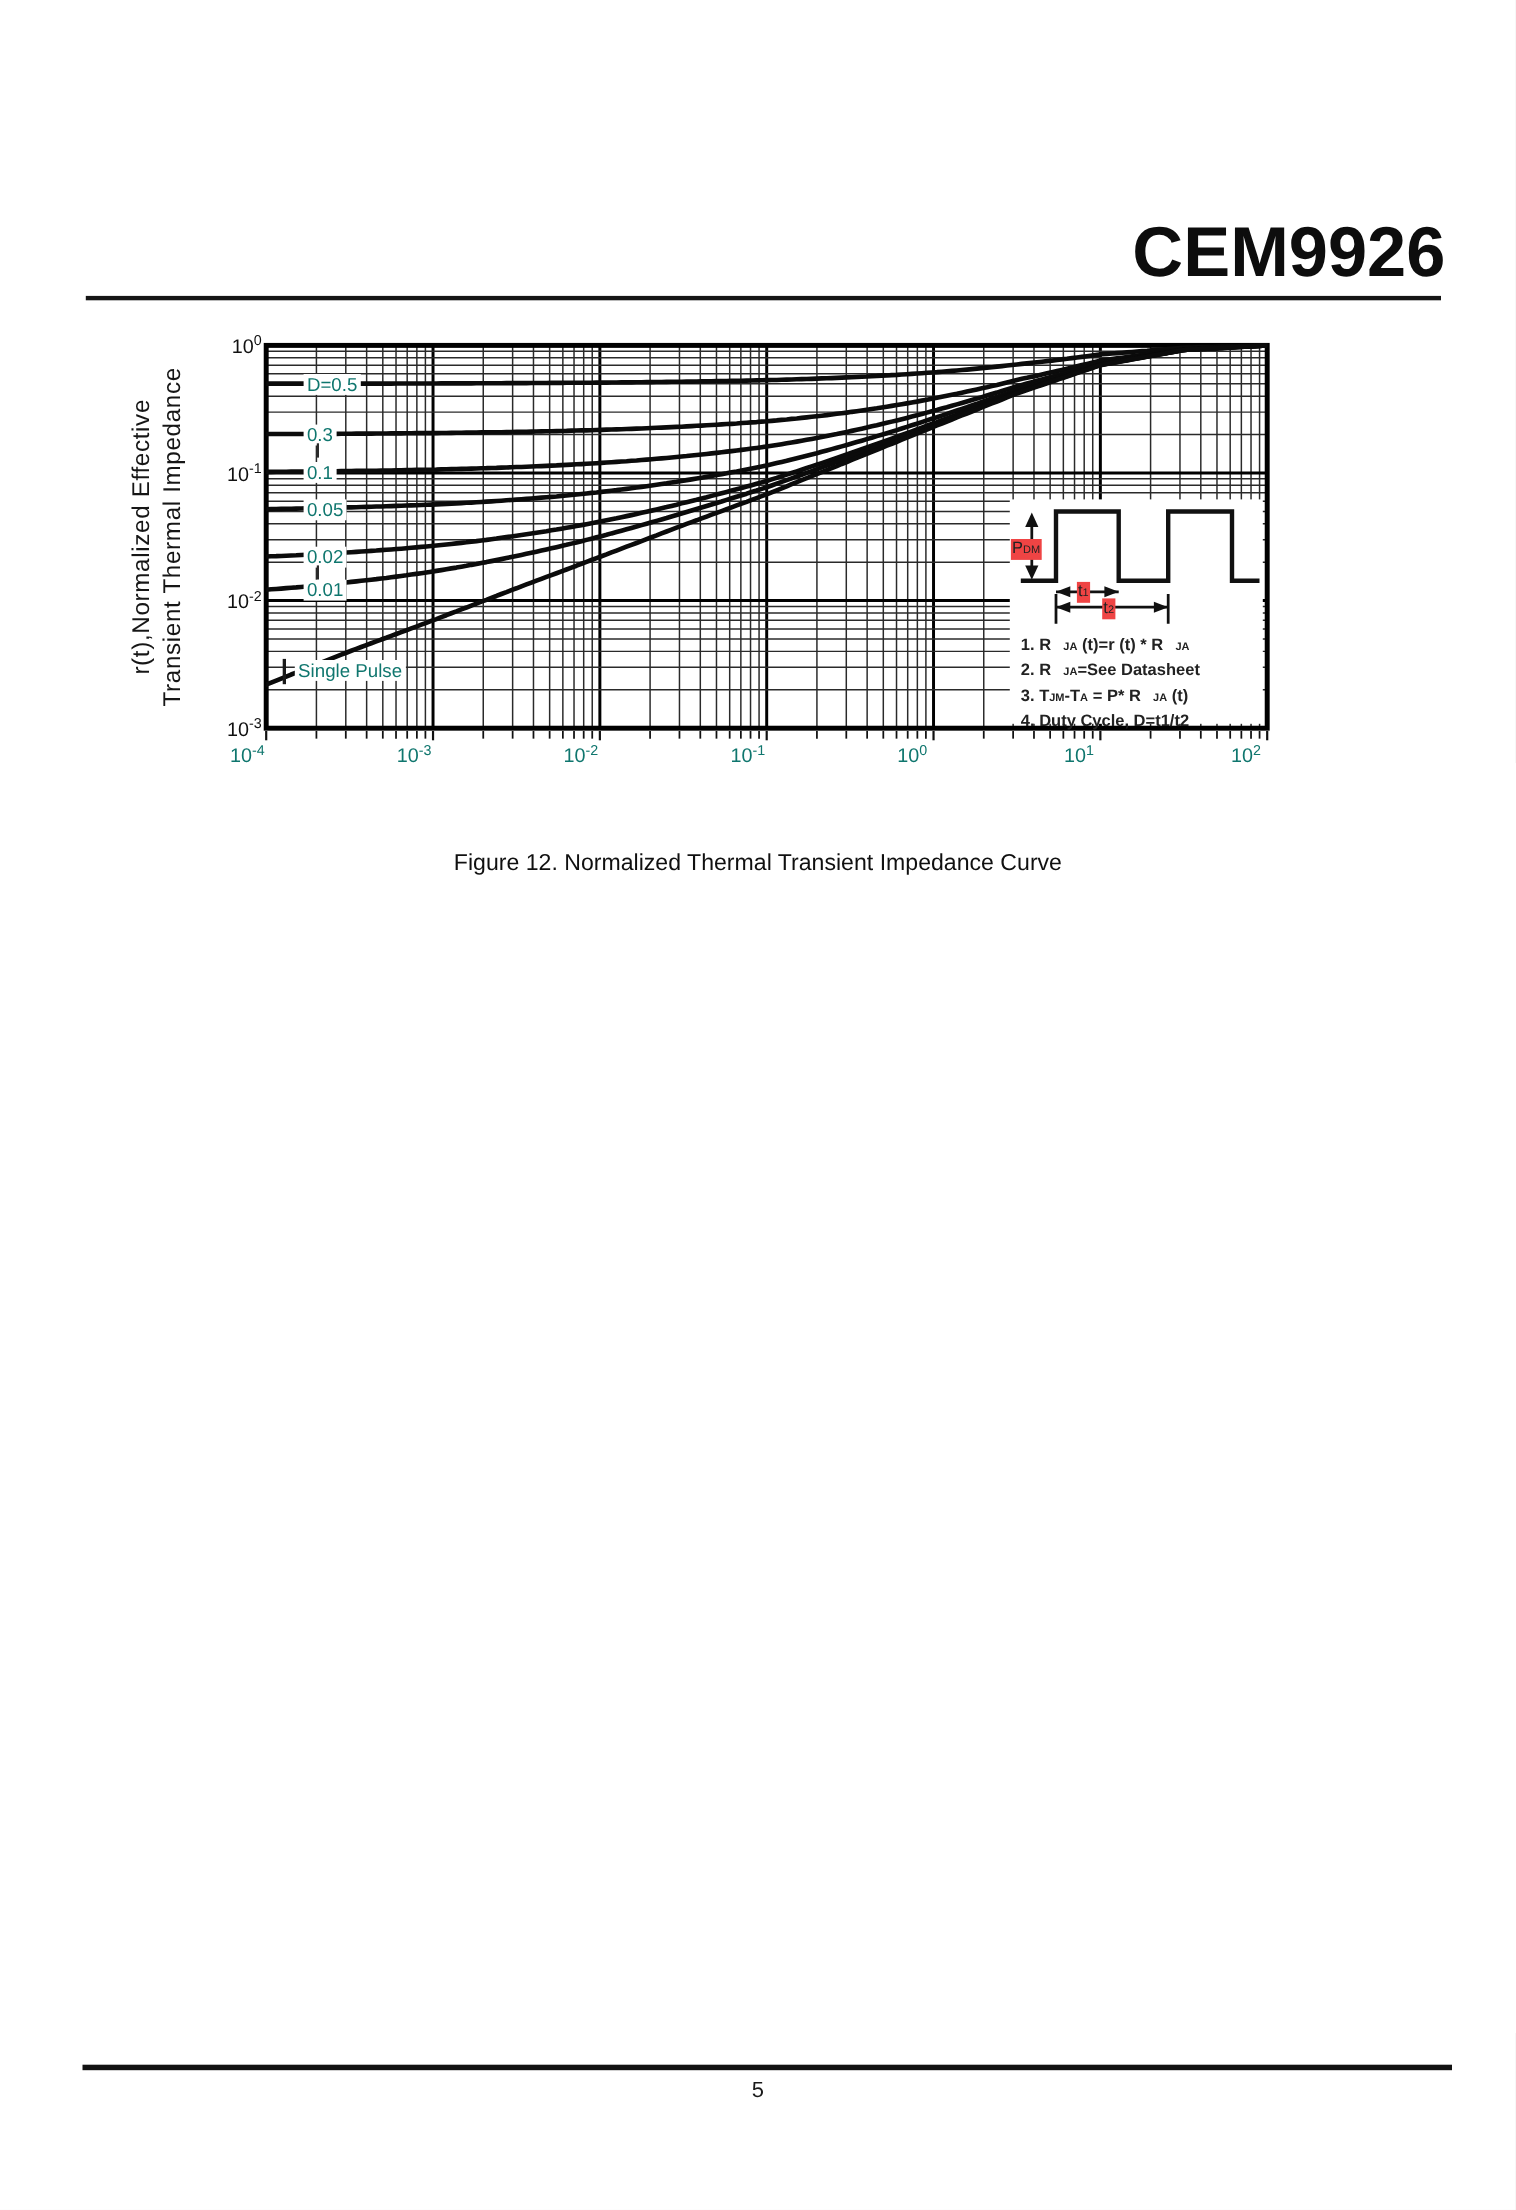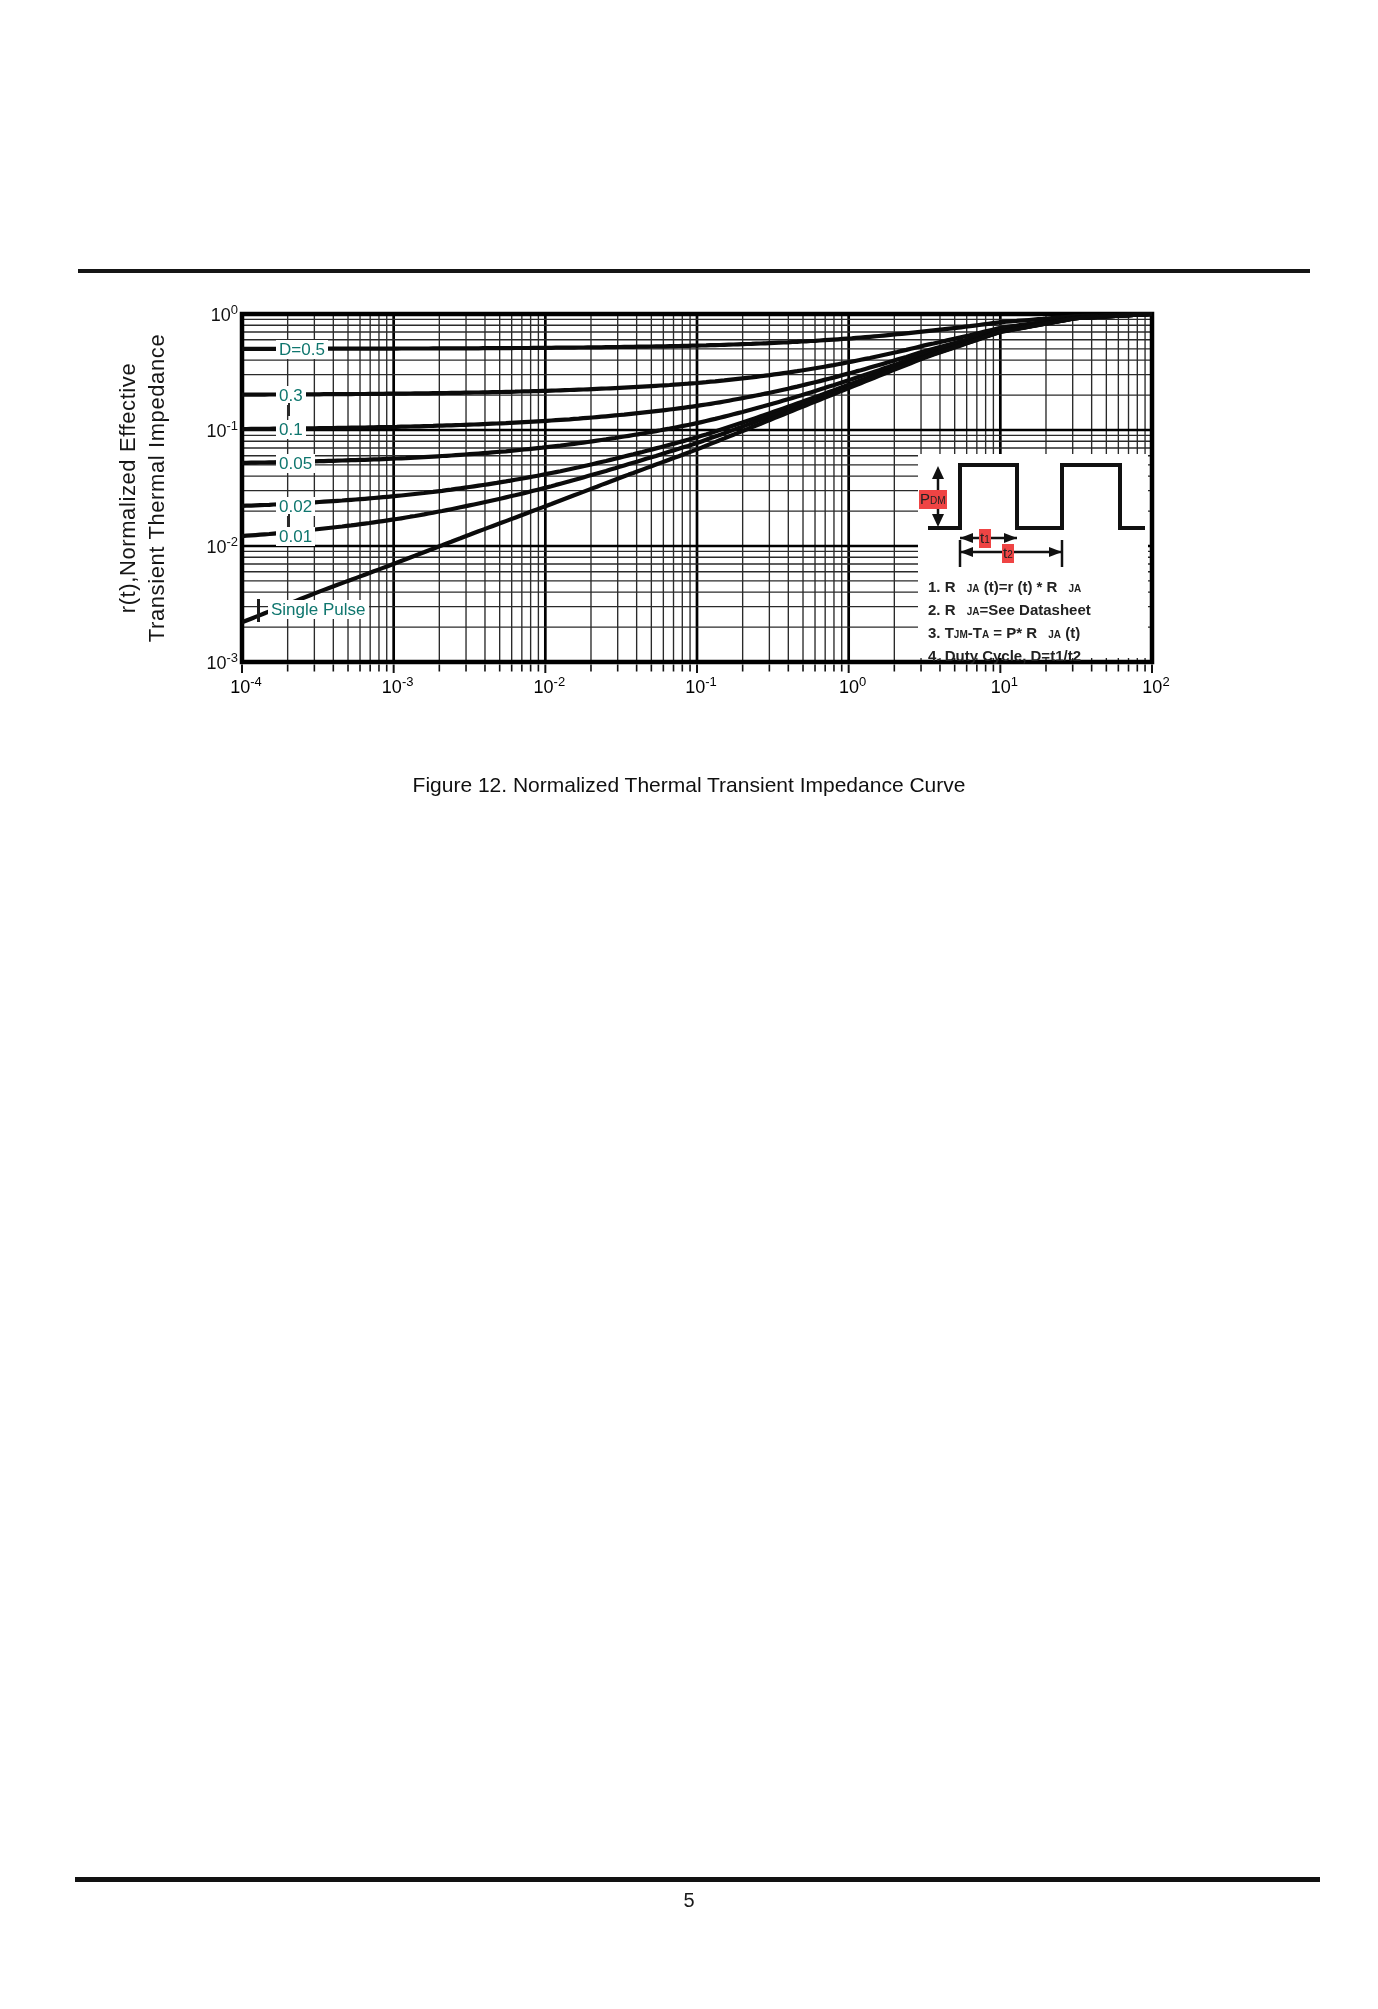--- a/index.html
+++ b/index.html
@@ -9,21 +9,21 @@
     margin:0 auto;
   }
   .doc-title{
     position:absolute;top:197px;right:64px;margin:0;
     font-size:64px;font-weight:700;line-height:1;letter-spacing:0px;
     color:#0d0d0d;white-space:nowrap;
   }
   .header-rule{position:absolute;left:78px;top:269px;width:1232px;height:4px;background:#151515;}
   #chart-svg{position:absolute;left:0;top:0;z-index:1;}
   .ytick{position:absolute;z-index:1;width:72px;text-align:right;font-size:18px;color:#111;white-space:nowrap;}
-  .xtick{position:absolute;z-index:1;width:74px;text-align:center;font-size:18px;color:#000000;white-space:nowrap;}
+  .xtick{position:absolute;z-index:1;width:74px;text-align:left;font-size:18px;color:#0f766e;white-space:nowrap;}
   .ytick sup,.xtick sup{font-size:13px;}
   .curve-label{
     position:absolute;z-index:3;background:#fff;color:#0f766e;
     font-size:17px;line-height:19px;padding:0 3px;white-space:nowrap;
   }
   .curve-label.leader::after{
     content:"";position:absolute;left:12px;top:17px;width:2px;height:13px;background:#2a2a2a;
   }
   .curve-label.sp::before{
     content:"";position:absolute;left:-11px;top:-1px;width:3px;height:23px;background:#1a1a1a;
@@ -49,20 +49,21 @@
   .note{font-size:15px;line-height:21px;color:#222;white-space:nowrap;}
   .note .g{margin-left:7px;}
   .footer-rule{position:absolute;left:75px;top:1877px;width:1245px;height:5px;background:#121212;}
   .page-num{position:absolute;left:0;top:1889px;width:1378px;text-align:center;font-size:20px;color:#1a1a1a;}
 </style>
 </head>
 <body>
 
 <div class="page">
 
+  <h1 class="doc-title">CEM9926</h1>
   <div class="header-rule"></div>
 
   <svg id="chart-svg" width="1378" height="770">
       <defs>
         <clipPath id="plotclip">
           <rect x="242" y="311.5" width="910" height="352"></rect>
         </clipPath>
       </defs>
       <line x1="287.65621600903717" y1="314" x2="287.65621600903717" y2="662" stroke="#2a2a2a" stroke-width="1.35"></line>
       <line x1="314.3633902991488" y1="314" x2="314.3633902991488" y2="662" stroke="#2a2a2a" stroke-width="1.35"></line>

